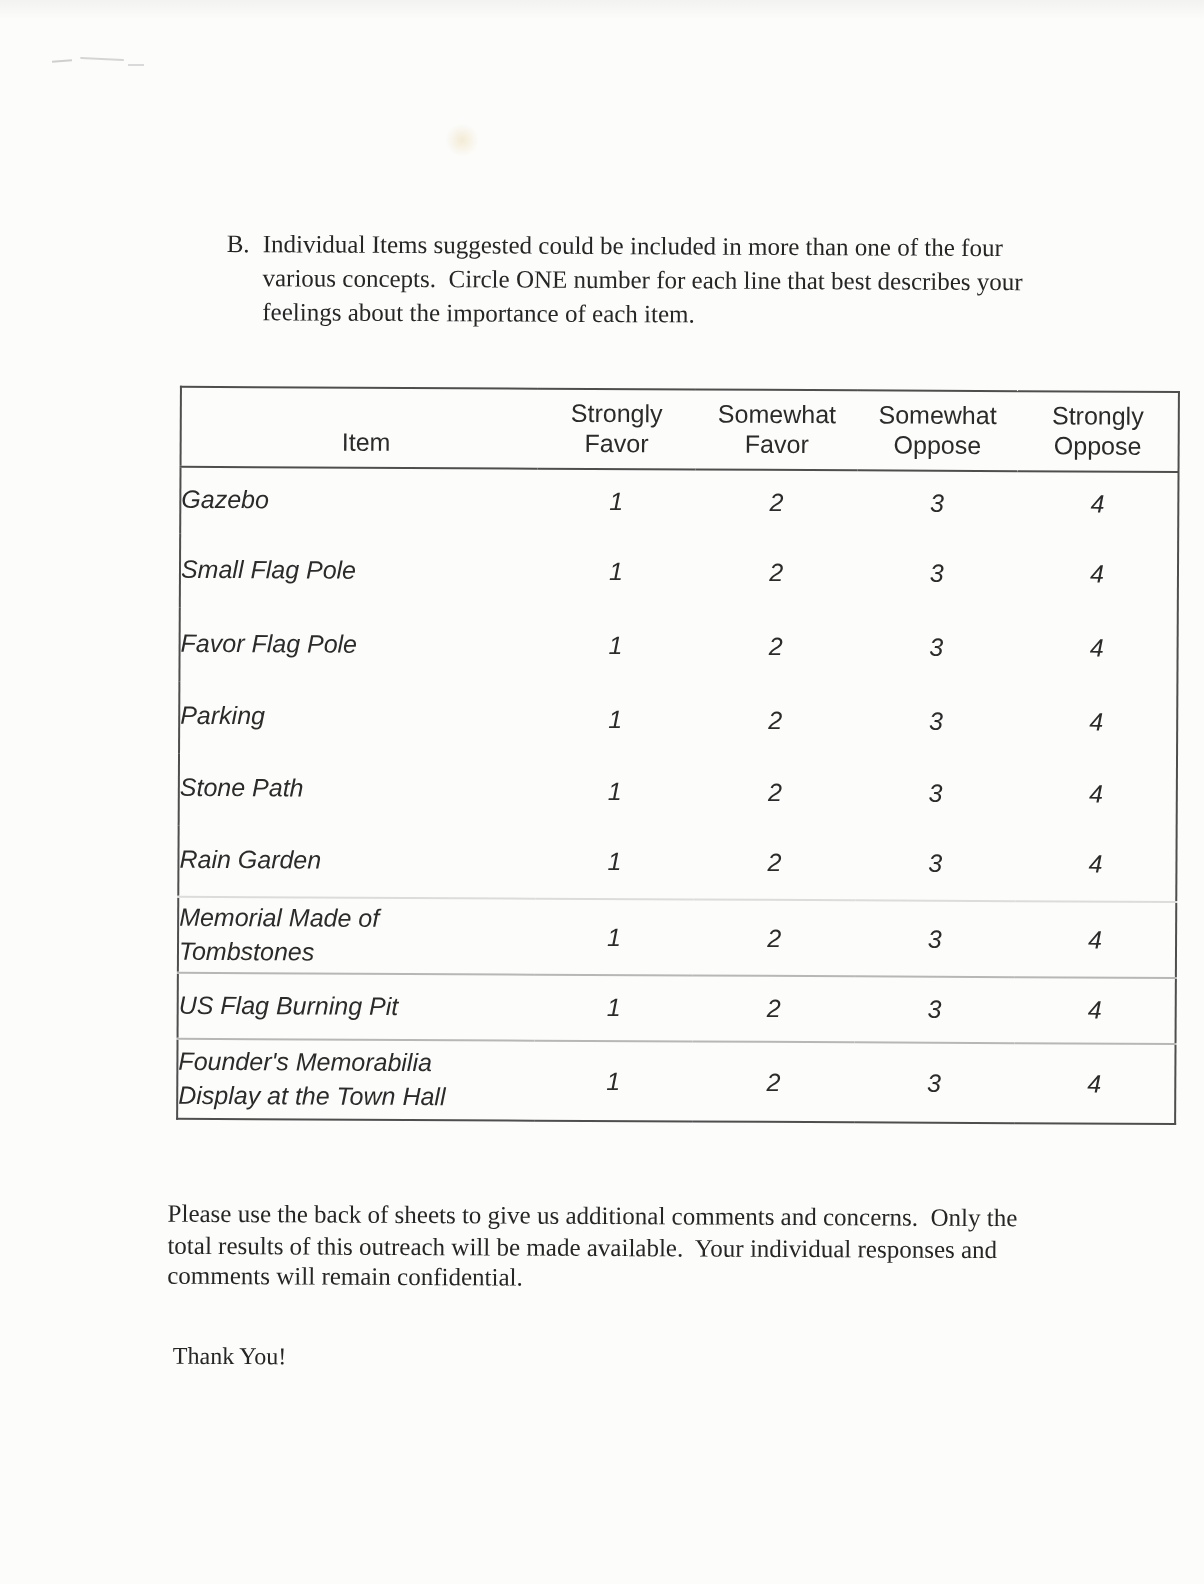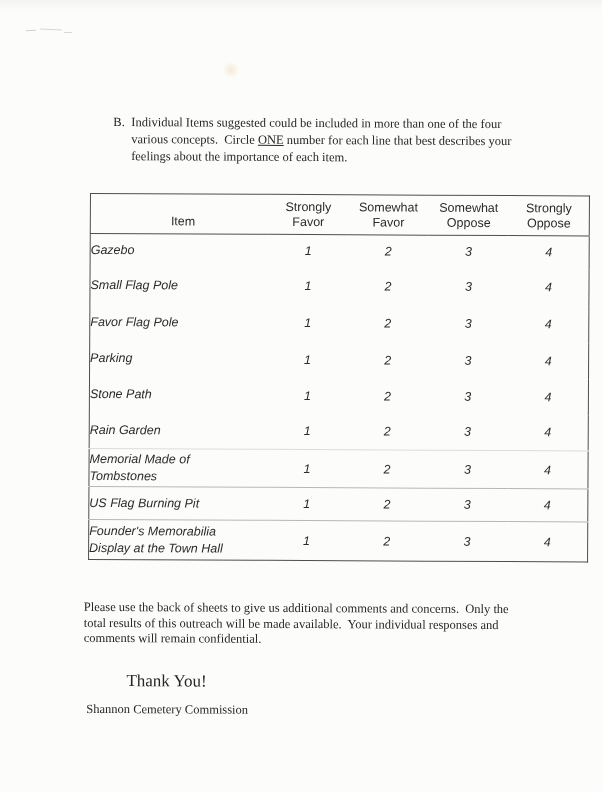--- a/index.html
+++ b/index.html
@@ -32,21 +32,21 @@
     transform-origin:300px 380px;
   }
   .intro{
     position:absolute;left:112px;top:115px;width:440px;
     font-size:12.5px;line-height:17px;
     display:flex;
   }
   .intro .label{width:18px;flex:0 0 18px;}
   .intro-lines{flex:1;}
   .intro-lines div{white-space:pre-wrap;}
-  .u{text-decoration:underline;text-underline-offset:1px;text-align:right;}
+  .u{text-underline-offset:1px;text-align:right;}
 
   table.survey{
     position:absolute;left:89px;top:194px;width:500px;
     border-collapse:collapse;
     font-family:"Liberation Sans", sans-serif;
     color:#2b2b2b;
     border:1.5px solid #4e4e4e;
   }
   table.survey th{
     font-weight:normal;font-size:12.5px;line-height:15px;
@@ -68,21 +68,21 @@
   tr.r-h38{height:38px;}
   tr.r-h40b{height:40px;}
   tr.faint-sep{border-bottom:1px solid #b7b7b5;}
   tr.vfaint-sep{border-bottom:1px solid #dcdcda;}
 
   .closing{
     position:absolute;left:85px;top:601px;width:480px;
     font-size:12.5px;line-height:15.5px;
   }
   .closing div{white-space:pre-wrap;}
-  .thanks{position:absolute;left:88px;top:672px;font-size:17px;margin-left:40px;}
+  .thanks{position:absolute;left:88px;top:672px;font-size:12px;}
   .signature{position:absolute;left:88px;top:703px;font-size:12.5px;}
 </style>
 </head>
 <body>
 
 <div class="page">
   <div class="scan-top-shade"></div>
   <div class="scan-smudge">
     <span class="s1"></span>
       <span class="s2"></span>
@@ -194,16 +194,15 @@
       </tbody>
     </table>
 
     <div class="closing">
       <div>Please use the back of sheets to give us additional comments and concerns.  Only the</div>
       <div>total results of this outreach will be made available.  Your individual responses and</div>
       <div>comments will remain confidential.</div>
     </div>
 
     <div class="thanks">Thank You!</div>
-    <div class="signature">Shannon Cemetery Commission</div>
 
   </div>
 </div>
 
 </body></html>

